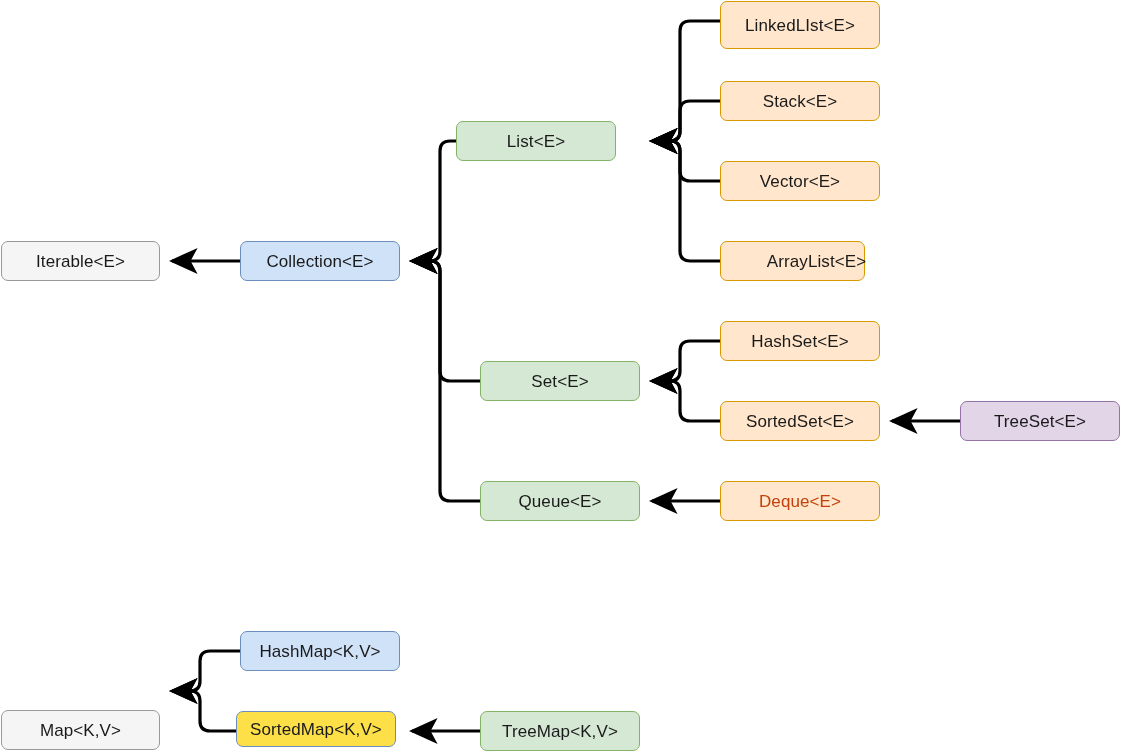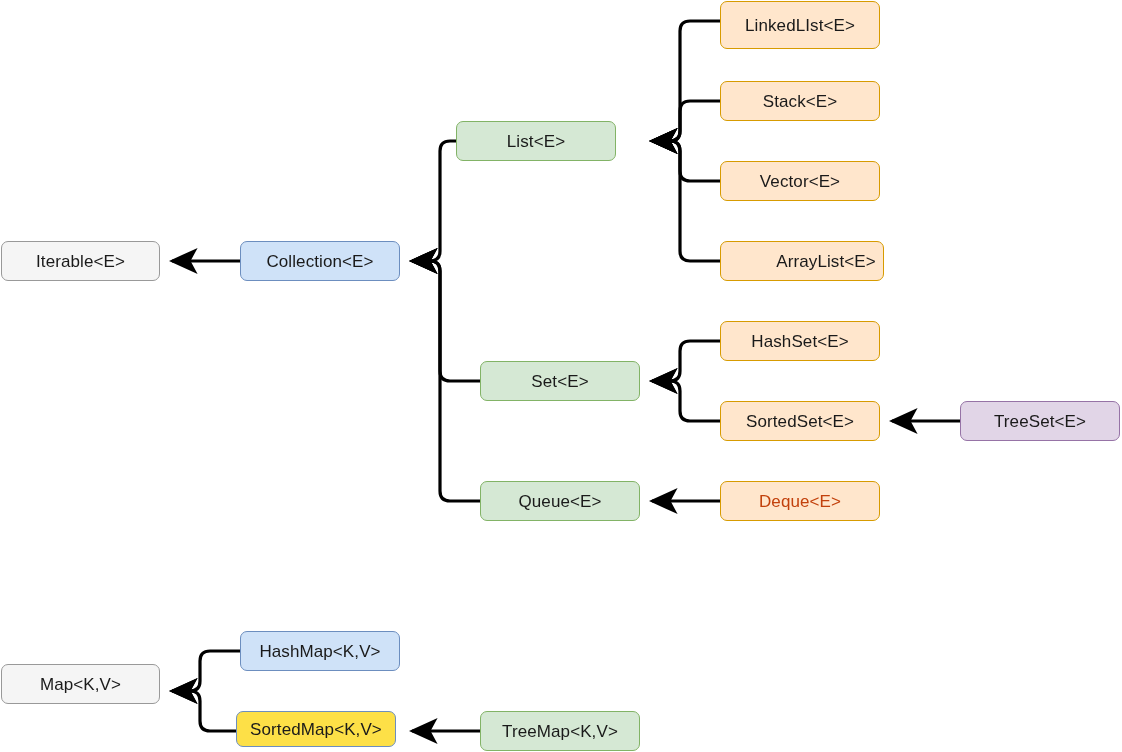--- a/index.html
+++ b/index.html
@@ -99,36 +99,36 @@
   </div>
   <div class="node" style="left: 720px; top: 1px; width: 160px; height: 48px; background: rgb(255, 230, 204); border-color: rgb(215, 155, 0); color: rgb(26, 26, 26);">
     <span class="node-label">LinkedLIst&lt;E&gt;</span>
   </div>
   <div class="node" style="left: 720px; top: 81px; width: 160px; height: 40px; background: rgb(255, 230, 204); border-color: rgb(215, 155, 0); color: rgb(26, 26, 26);">
     <span class="node-label">Stack&lt;E&gt;</span>
   </div>
   <div class="node" style="left: 720px; top: 161px; width: 160px; height: 40px; background: rgb(255, 230, 204); border-color: rgb(215, 155, 0); color: rgb(26, 26, 26);">
     <span class="node-label">Vector&lt;E&gt;</span>
   </div>
-  <div class="node" style="left: 720px; top: 241px; width: 164px; height: 40px; background: rgb(255, 230, 204); border-color: rgb(215, 155, 0); color: rgb(26, 26, 26); padding-left: 48px;">
+  <div class="node" style="left: 720px; top: 241px; width: 145px; height: 40px; background: rgb(255, 230, 204); border-color: rgb(215, 155, 0); color: rgb(26, 26, 26); padding-left: 48px;">
     <span class="node-label">ArrayList&lt;E&gt;</span>
   </div>
   <div class="node" style="left: 720px; top: 321px; width: 160px; height: 40px; background: rgb(255, 230, 204); border-color: rgb(215, 155, 0); color: rgb(26, 26, 26);">
     <span class="node-label">HashSet&lt;E&gt;</span>
   </div>
   <div class="node" style="left: 720px; top: 401px; width: 160px; height: 40px; background: rgb(255, 230, 204); border-color: rgb(215, 155, 0); color: rgb(26, 26, 26); align-items: center;">
     <span class="node-label">SortedSet&lt;E&gt;</span>
   </div>
   <div class="node" style="left: 720px; top: 481px; width: 160px; height: 40px; background: rgb(255, 230, 204); border-color: rgb(215, 155, 0); color: #c2410c;">
     <span class="node-label">Deque&lt;E&gt;</span>
   </div>
   <div class="node" style="left: 960px; top: 401px; width: 160px; height: 40px; background: rgb(225, 213, 231); border-color: rgb(150, 115, 166); color: rgb(26, 26, 26);">
     <span class="node-label">TreeSet&lt;E&gt;</span>
   </div>
-  <div class="node" style="left: 1px; top: 664px; width: 159px; height: 40px; background: rgb(245, 245, 245); border-color: rgb(153, 153, 153); color: rgb(26, 26, 26);">
+  <div class="node" style="left: 1px; top: 710px; width: 159px; height: 40px; background: rgb(245, 245, 245); border-color: rgb(153, 153, 153); color: rgb(26, 26, 26);">
     <span class="node-label">Map&lt;K,V&gt;</span>
   </div>
   <div class="node" style="left: 240px; top: 631px; width: 160px; height: 40px; background: rgb(207, 226, 248); border-color: rgb(108, 142, 191); color: rgb(26, 26, 26);">
     <span class="node-label">HashMap&lt;K,V&gt;</span>
   </div>
   <div class="node" style="left: 236px; top: 711px; width: 160px; height: 36px; background: #fde047; border-color: rgb(108, 142, 191); color: rgb(26, 26, 26);">
     <span class="node-label">SortedMap&lt;K,V&gt;</span>
   </div>
   <div class="node" style="left: 480px; top: 711px; width: 160px; height: 40px; background: rgb(213, 232, 212); border-color: rgb(130, 179, 102); color: rgb(26, 26, 26);">
     <span class="node-label">TreeMap&lt;K,V&gt;</span>

